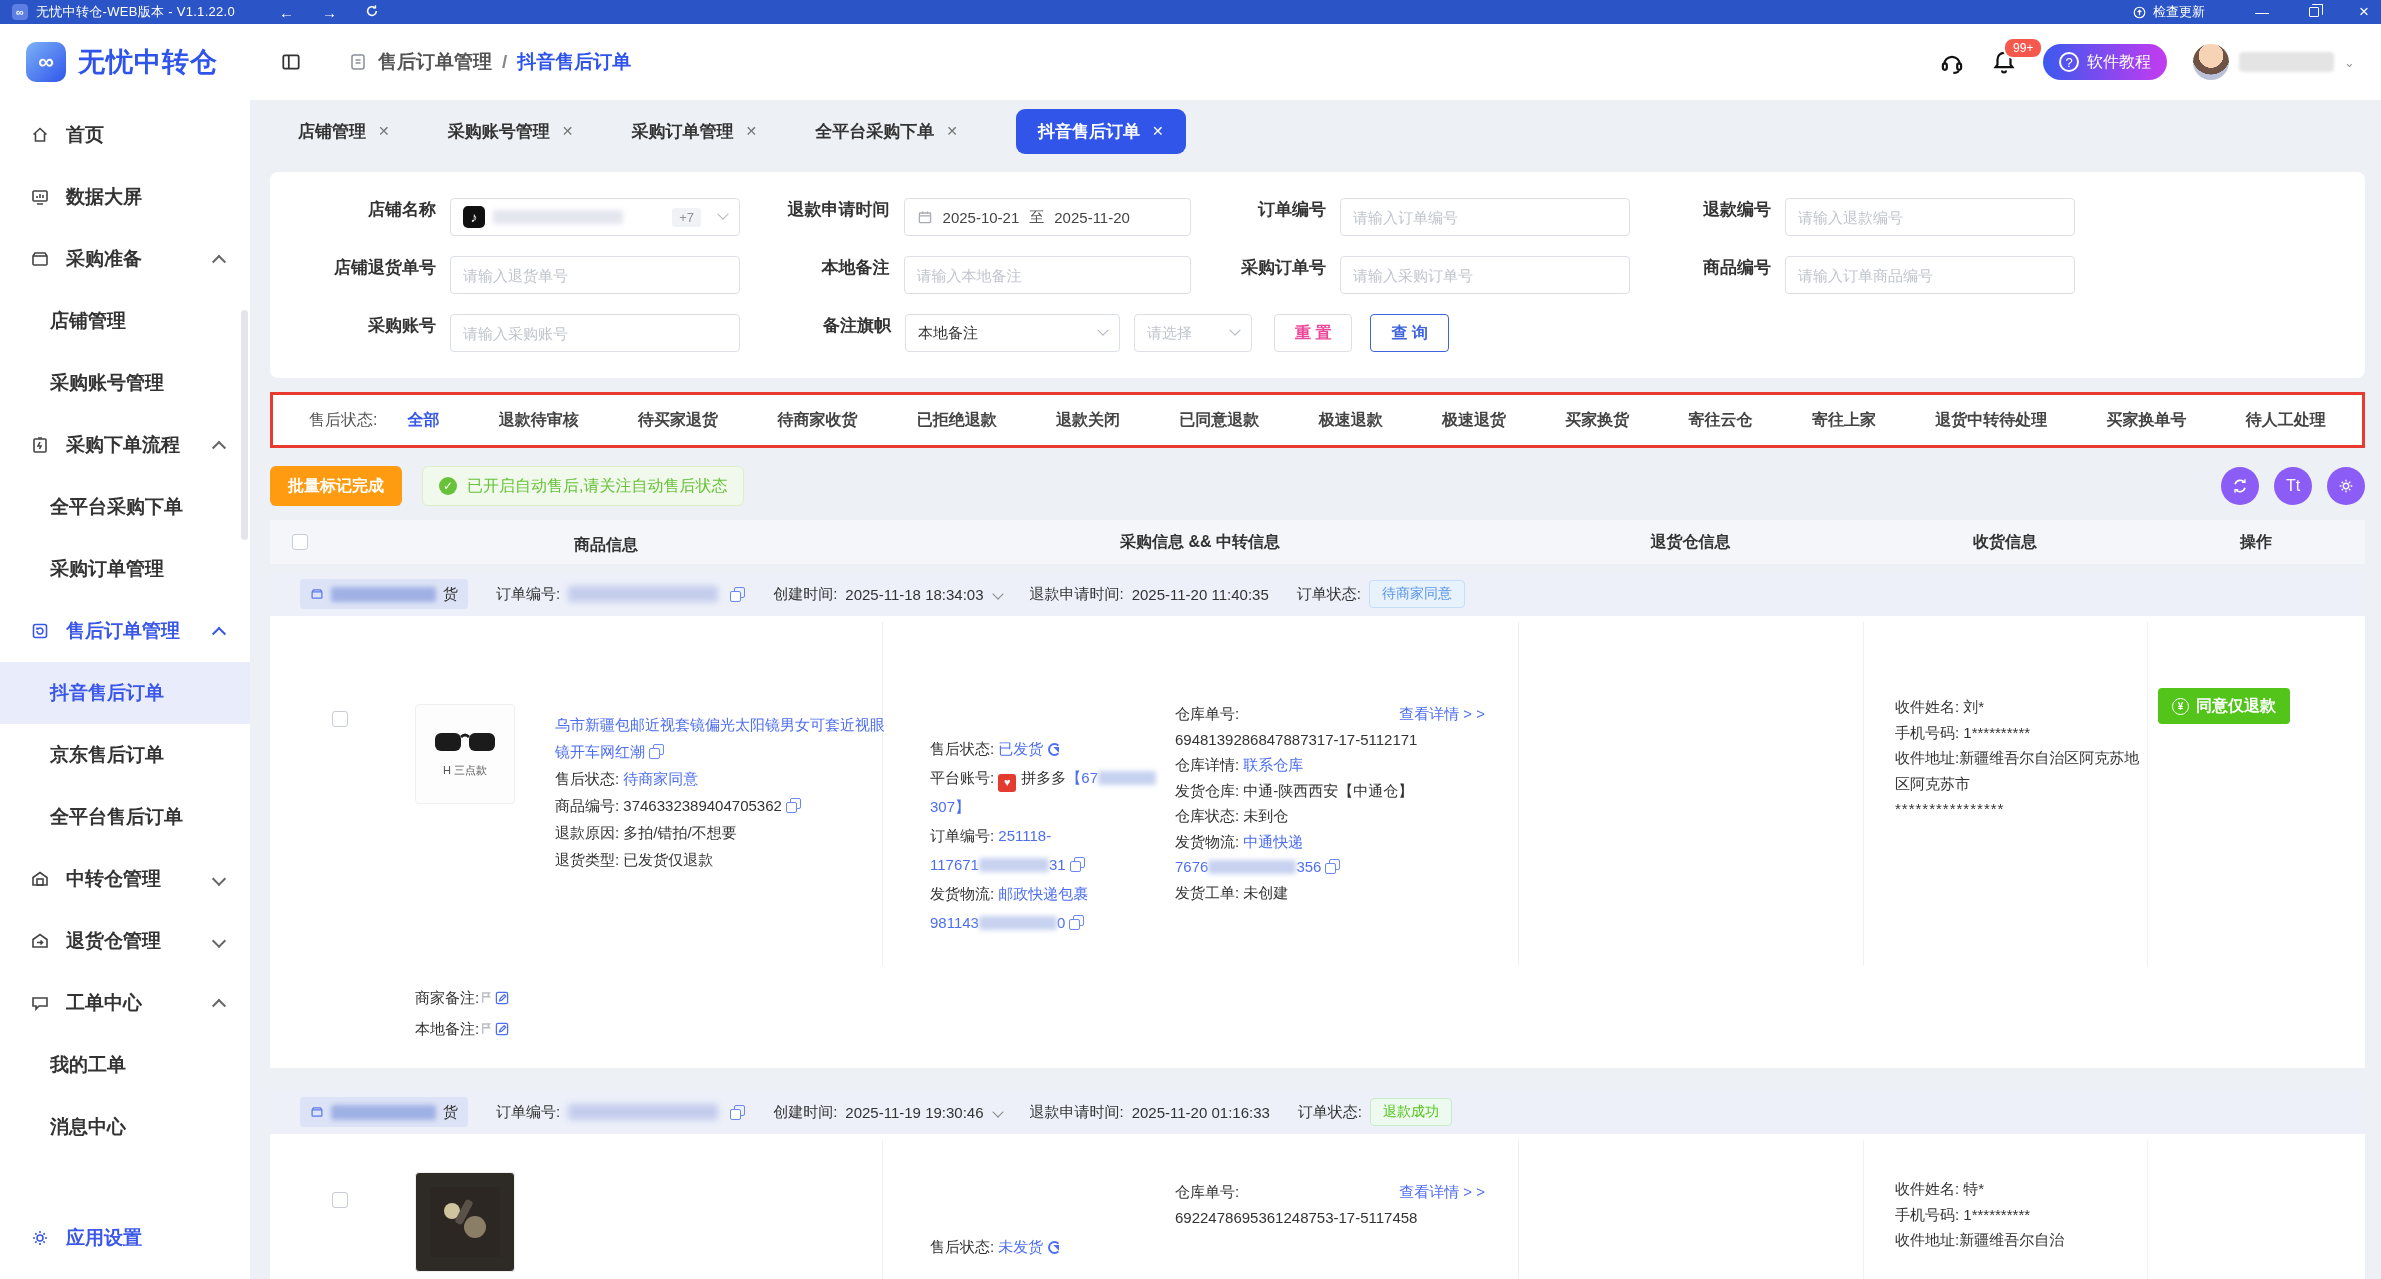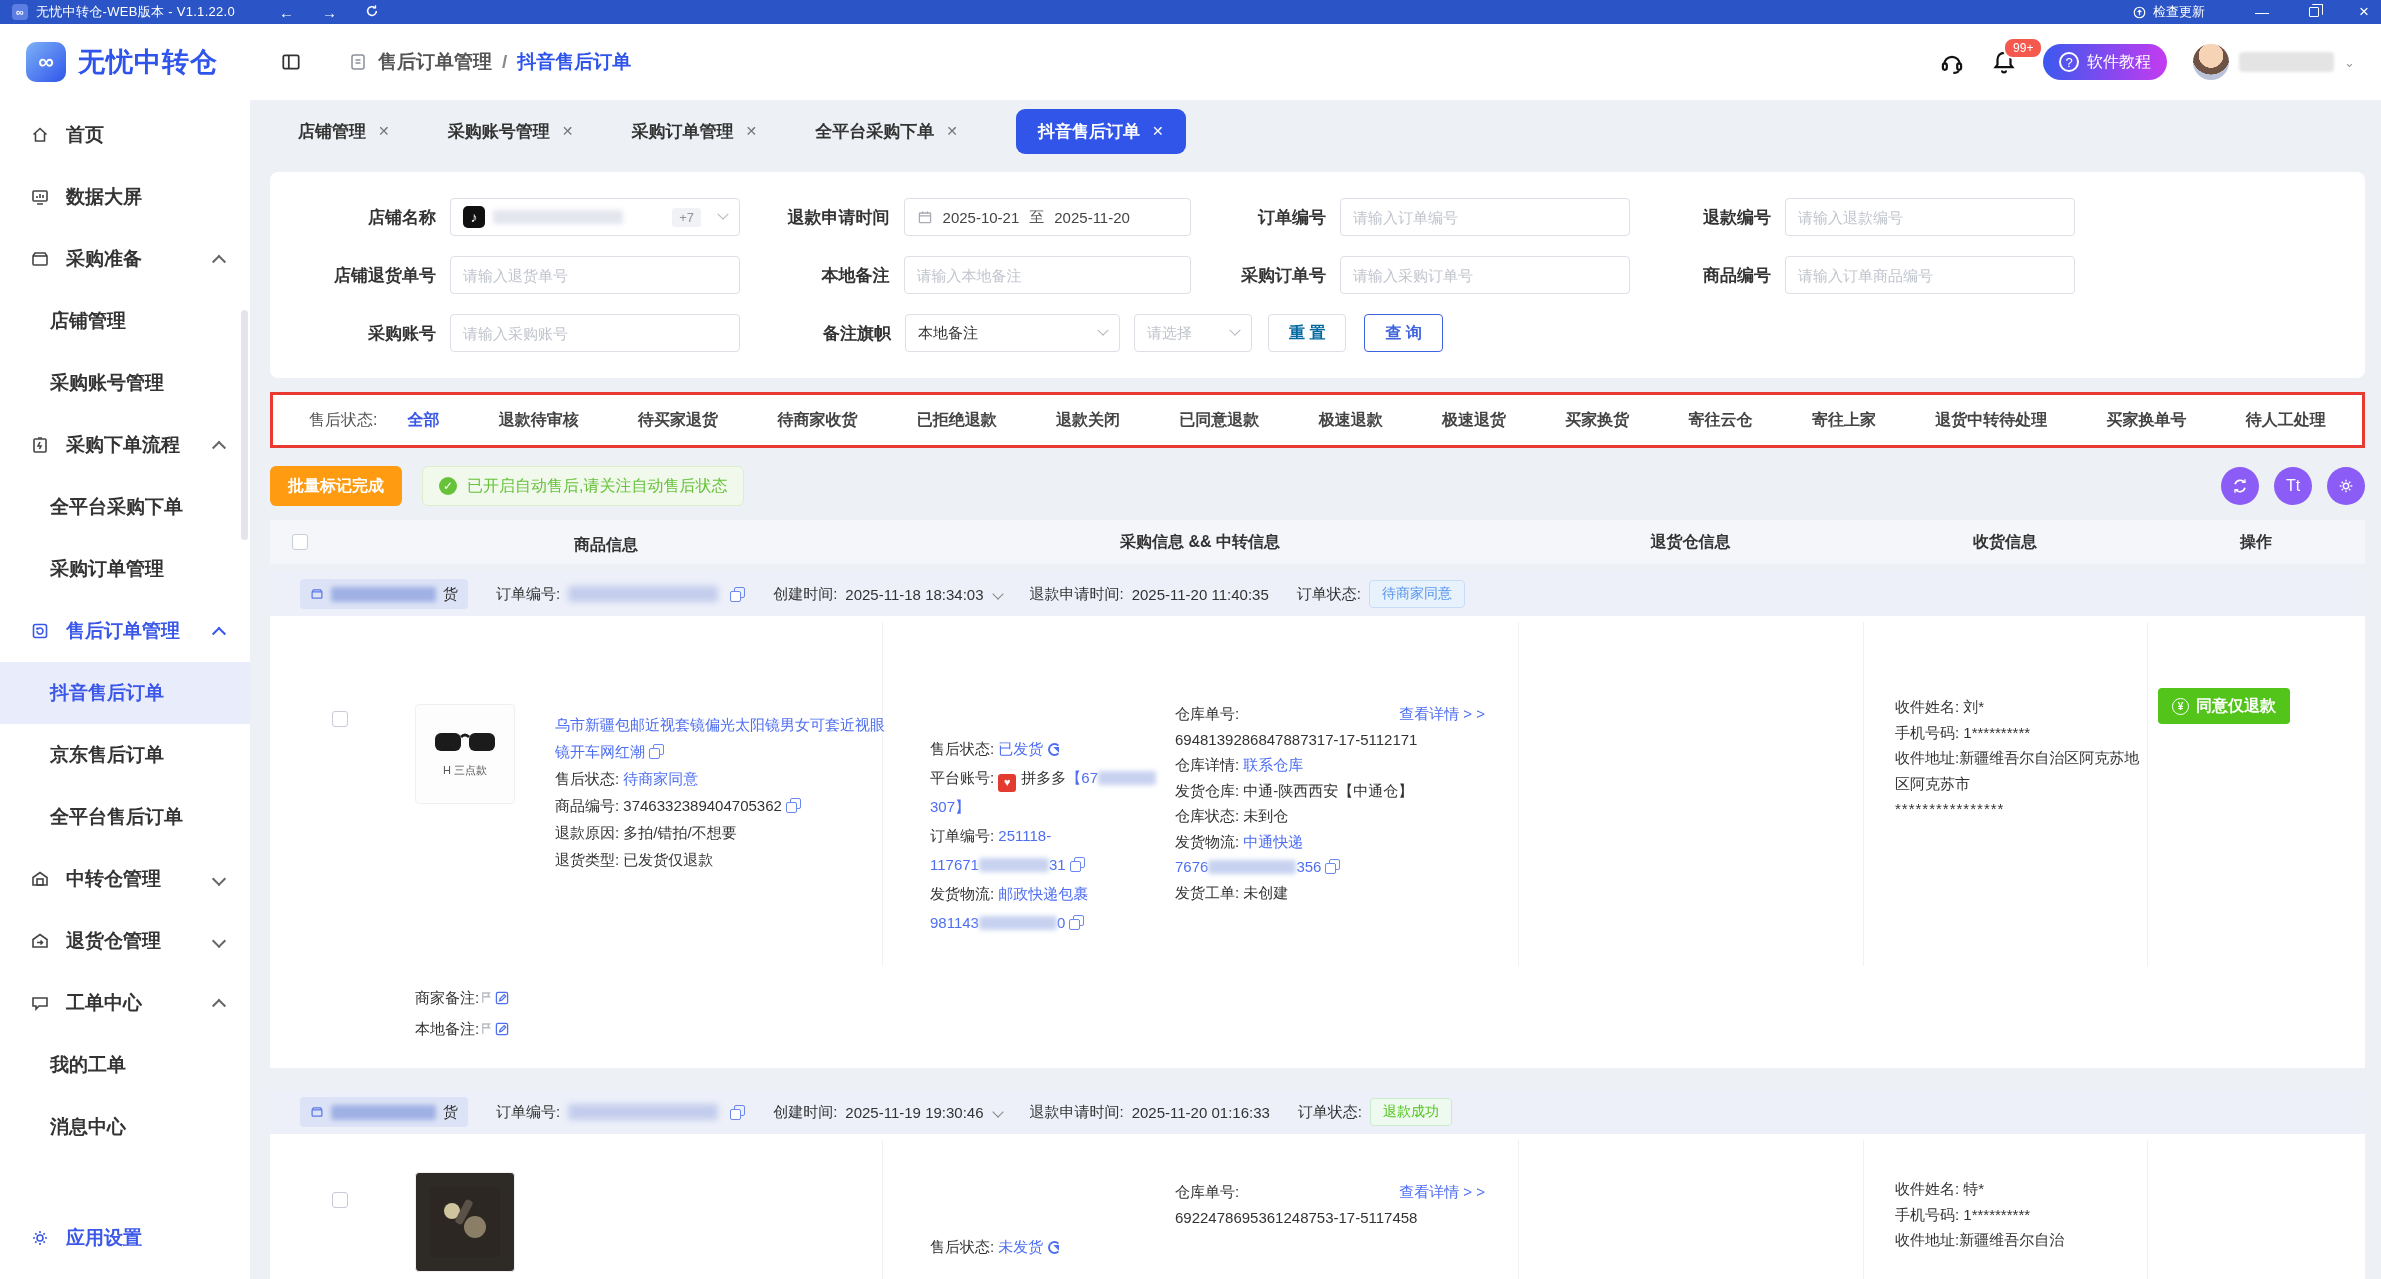--- a/index.html
+++ b/index.html
@@ -70,21 +70,21 @@
   .tabs { display:flex; align-items:center; height:62px; padding-left:48px; gap:58px; font-size:17px; color:#333; }
   .tab { display:flex; align-items:center; gap:12px; cursor:pointer; white-space:nowrap; font-weight:bold; }
   .tab .x { color:#777; font-size:14px; }
   .tab.active { background:#3155e8; color:#fff; border-radius:9px; padding:11px 22px; }
   .tab.active .x { color:#fff; }
 
   
   .card { margin:10px 16px 0 20px; background:#fff; border-radius:8px; padding:26px 0 26px 16px; }
   .frow { display:flex; align-items:center; }
   .frow + .frow { margin-top:20px; }
-  .fcell { display:flex; align-items:center; }
+  .fcell { display:flex; align-items:flex-start; }
   .flabel { font-size:17px; color:#333; font-weight:bold; text-align:right; margin-right:14px; }
   .w150 { width:150px; } .w135 { width:135px; }
   .c1 { width:455px; } .c2 { width:450px; } .c3 { width:445px; }
   .inp { height:38px; width:290px; border:1px solid #dcdfe6; border-radius:4px; background:#fff;
          padding:0 12px; font-size:15px; color:#333; font-family:inherit; }
   .inp::placeholder { color:#c0c4cc; }
   .selbox { height:38px; border:1px solid #dcdfe6; border-radius:4px; background:#fff; display:flex;
             align-items:center; padding:0 12px; font-size:15px; color:#333; cursor:pointer; }
   .chev { width:8px; height:8px; border-right:1.6px solid #b4b7bf; border-bottom:1.6px solid #b4b7bf;
           transform:rotate(45deg) translate(-2px,-2px); flex:none; }
@@ -92,21 +92,21 @@
   .dy-icon { width:22px; height:22px; border-radius:5px; background:#101010; color:#fff; font-size:14px;
              display:flex; align-items:center; justify-content:center; flex:none; }
   .blur { display:inline-block; height:14px; border-radius:2px; background:#c7d2f0; filter:blur(2.5px); vertical-align:-2px; }
   .plus-tag { color:#909399; background:#f0f2f5; border-radius:3px; padding:2px 7px; font-size:13px; margin-left:auto; }
   .date-box { width:290px; gap:10px; }
   .date-box .cal { color:#a8abb2; display:flex; }
   .date-box .sep { color:#555; }
   .date-txt { color:#444; font-size:15px; }
   .btn { height:38px; border-radius:4px; font-size:16px; display:inline-flex; align-items:center;
          padding:0 20px; cursor:pointer; font-weight:bold; }
-  .btn-reset { border:1px solid #dcdfe6; background:#fff; color:#0369a1; margin-left:16px; }
+  .btn-reset { border:1px solid #dcdfe6; background:#fff; color:#ec4899; margin-left:22px; }
   .btn-search { border:1px solid #3e63dd; background:#fff; color:#3e63dd; margin-left:18px; }
 
   
   .status-bar { margin:14px 16px 0 20px; background:#fff; border:3px solid #e83a30; height:56px;
                 display:flex; align-items:center; padding:0 36px; font-size:16px; }
   .status-label { color:#555; margin-right:30px; white-space:nowrap; }
   .status-links { flex:1; display:flex; justify-content:space-between; align-items:center; color:#444; }
   .status-links span { cursor:pointer; white-space:nowrap; font-weight:bold; }
   .status-links .on { color:#3a57e8; }
 

